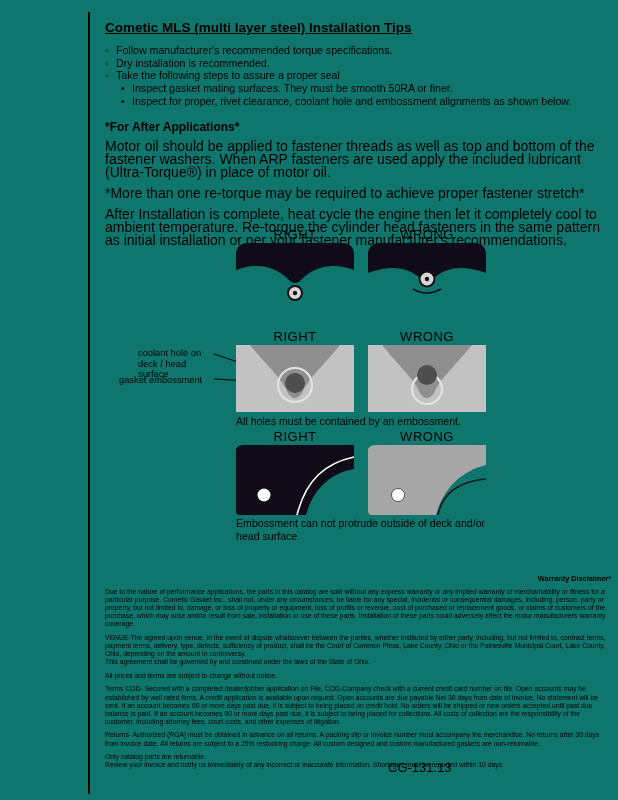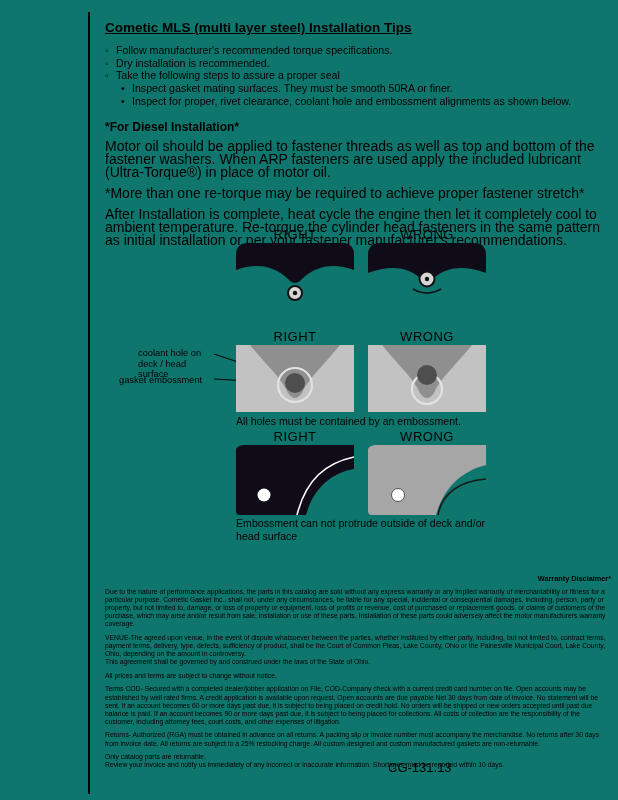--- a/index.html
+++ b/index.html
@@ -61,21 +61,21 @@
       <div class="b-row sub">
         <span class="mk">•</span>
         <span>Inspect gasket mating surfaces.  They must be smooth 50RA or finer.</span>
       </div>
       <div class="b-row sub">
         <span class="mk">•</span>
         <span>Inspect for proper, rivet clearance, coolant hole and embossment alignments as shown below.</span>
       </div>
     </div>
 
-    <h2 class="diesel-h">*For Diesel Installation*</h2>
+    <h2 class="diesel-h">*For After Applications*</h2>
     <p class="para">Motor oil should be applied to fastener threads as well as top and bottom of the fastener washers. When ARP fasteners are used apply the included lubricant (Ultra-Torque®) in place of motor oil.</p>
     <p class="para">*More than one re-torque may be required to achieve proper fastener stretch*</p>
     <p class="para">After Installation is complete, heat cycle the engine then let it completely cool to ambient temperature. Re-torque the cylinder head fasteners in the same pattern as initial installation or per your fastener manufacturer's recommendations.</p>
   </div>
 
   <div class="dg-header" style="left:236px; top:227px;">RIGHT</div>
   <div class="dg-header" style="left:368px; top:227px;">WRONG</div>
 
   <div class="dg-panel" style="left:236px; top:243px;">
     <svg viewBox="0 0 118 64" width="118" height="64">

